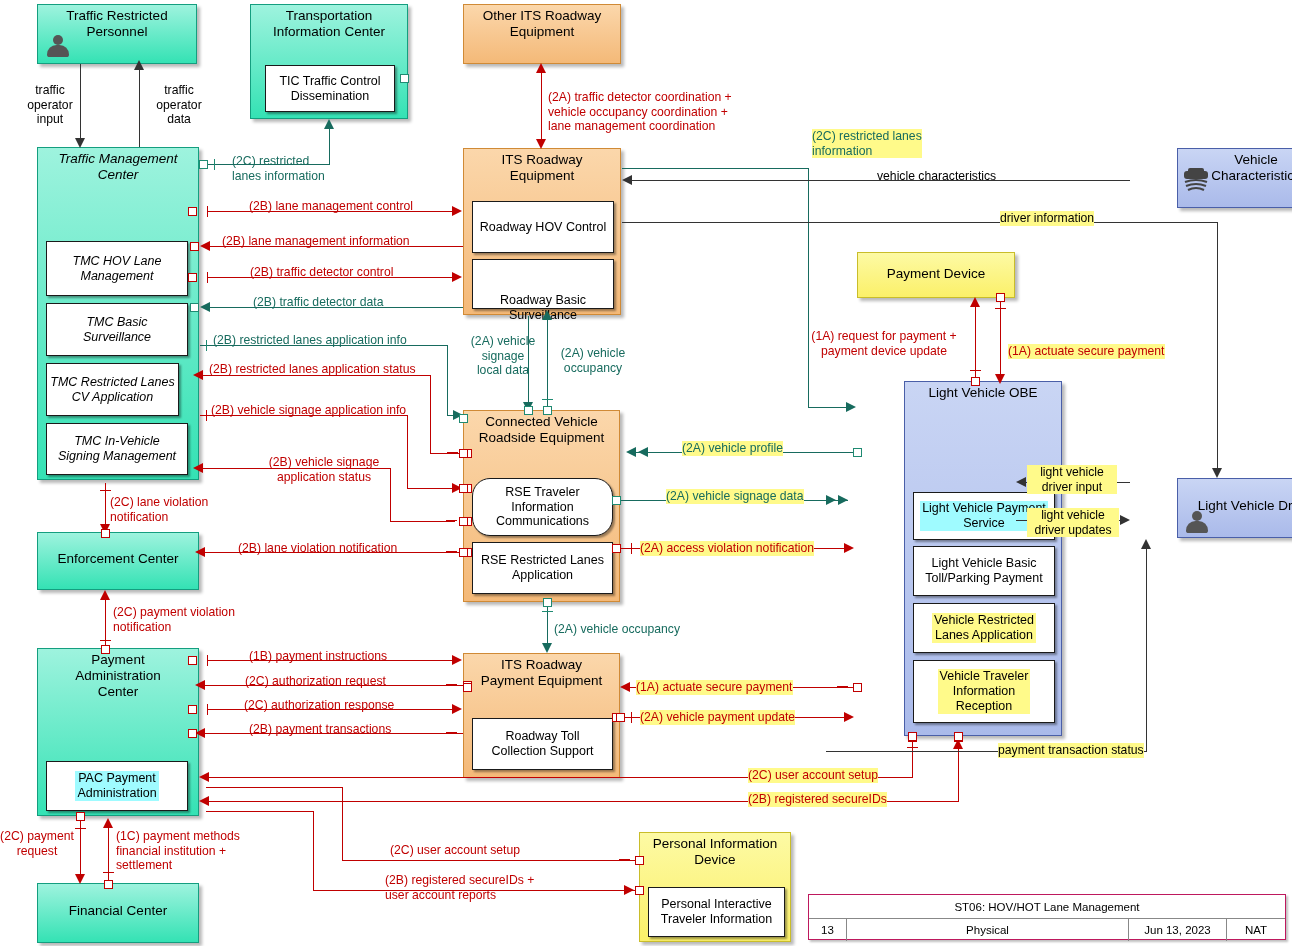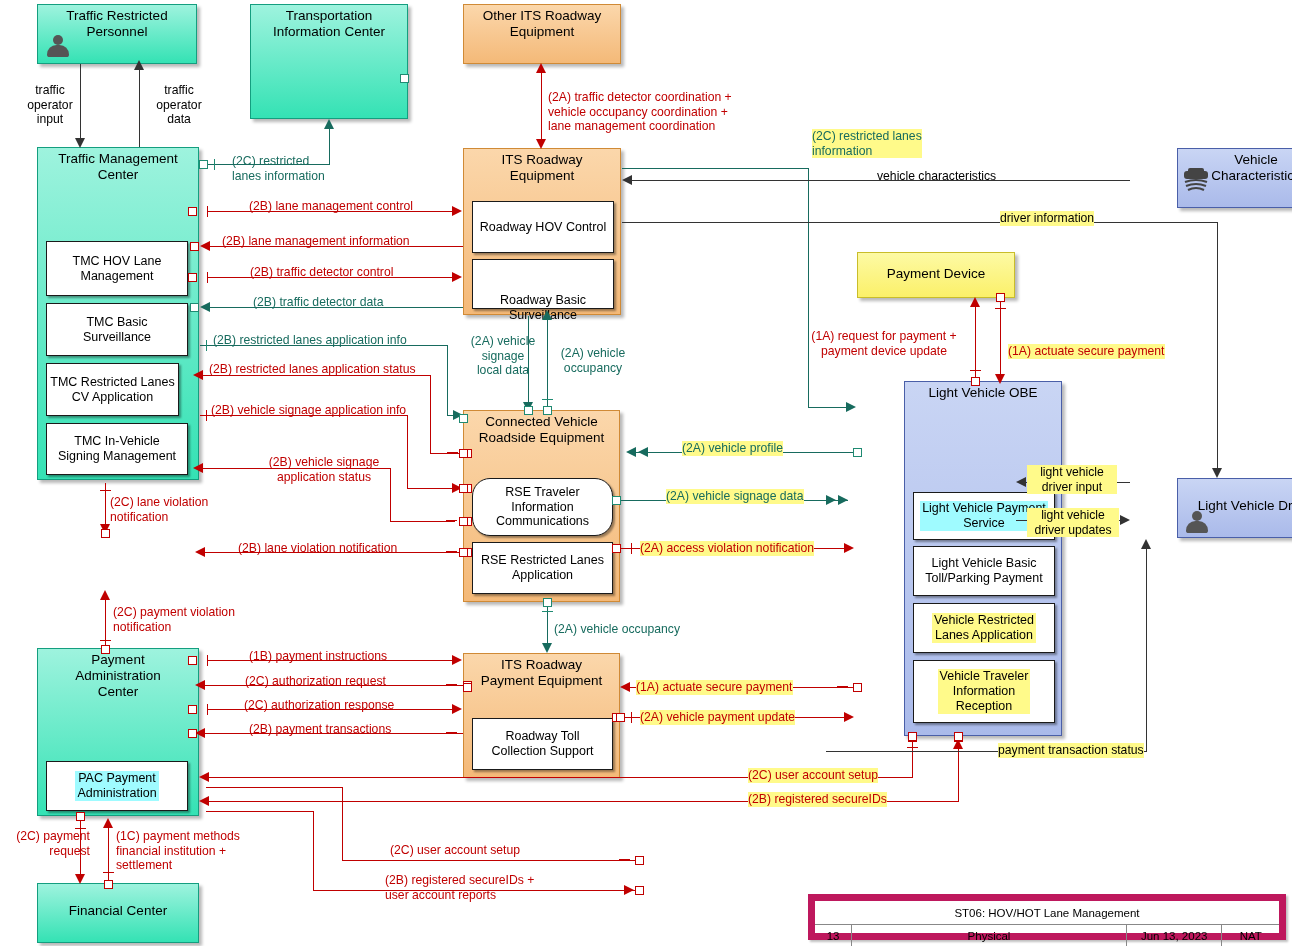--- a/index.html
+++ b/index.html
@@ -69,21 +69,21 @@
   .tickh{position:absolute;height:0;width:11px;border-top:1.6px solid #c00000;}
   .tickh.g{border-top-color:#1f8a72;}
 
   
   .pico{position:absolute;width:26px;height:26px;}
   .pico .head{position:absolute;left:8px;top:2px;width:10px;height:10px;border-radius:50%;background:#555;}
   .pico .body{position:absolute;left:2px;top:12px;width:22px;height:12px;border-radius:11px 11px 3px 3px;background:#555;}
   .vico{position:absolute;width:28px;height:24px;}
 
   
-  #legend{position:absolute;border:7px solid #be185d;box-sizing:border-box;
+  #legend{position:absolute;border:1px solid #be185d;box-sizing:border-box;
           box-shadow:2px 2px 2px rgba(0,0,0,.25);background:#fff;}
   #legend .row{display:flex;}
   #legend .cell{box-sizing:border-box;border-right:1px solid #888;text-align:center;
         font-size:11.5px;color:#000;display:flex;align-items:center;justify-content:center;}
   #legend .cell:last-child{border-right:none;}
   #legend .row.top{border-bottom:1px solid #888;}
 </style>
 </head>
 <body>
 
@@ -94,28 +94,32 @@
 Personnel</div>
     <div class="pico" style="left:7px;top:28px;">
       <div class="head"></div>
         <div class="body"></div>
     </div>
   </div>
 
   <div class="node c-center" style="left:250px;top:4px;width:158px;height:115px;">
     <div class="ttl" style="white-space: pre-line;">Transportation
 Information Center</div>
+    <div class="obj" style="left:14px;top:60px;width:130px;height:47px;">
+      <span style="white-space: pre-line;">TIC Traffic Control
+Dissemination</span>
+    </div>
   </div>
 
   <div class="node c-field" style="left:463px;top:4px;width:158px;height:60px;">
     <div class="ttl" style="white-space: pre-line;">Other ITS Roadway
 Equipment</div>
   </div>
 
-  <div class="node c-center" style="left:37px;top:147px;width:162px;height:333px;">
+  <div class="node c-center" style="left:37px;top:147px;width:162px;height:333px;font-style:italic;">
     <div class="ttl" style="white-space: pre-line;">Traffic Management
 Center</div>
     <div class="obj" style="left:8px;top:93px;width:142px;height:55px;">
       <span style="white-space: pre-line;">TMC HOV Lane
 Management</span>
       </div>
     <div class="obj" style="left:8px;top:155px;width:142px;height:53px;">
       <span style="white-space: pre-line;">TMC Basic
 Surveillance</span>
       </div>
@@ -148,20 +152,23 @@
       <span style="white-space: pre-line;">RSE Traveler
 Information
 Communications</span>
       </div>
     <div class="obj" style="left:8px;top:131px;width:141px;height:52px;">
       <span style="white-space: pre-line;">RSE Restricted Lanes
 Application</span>
       </div>
   </div>
 
+  <div class="node c-center" style="left:37px;top:532px;width:162px;height:58px;">
+    <div class="ttl" style="top: 18px; white-space: pre-line;">Enforcement Center</div>
+  </div>
 
   <div class="node c-center" style="left:37px;top:648px;width:162px;height:168px;">
     <div class="ttl" style="white-space: pre-line;">Payment
 Administration
 Center</div>
     <div class="obj" style="left:8px;top:112px;width:142px;height:50px;">
       <span style="background: rgb(159, 251, 255); white-space: pre-line;">PAC Payment
 Administration</span>
       </div>
   </div>
@@ -217,20 +224,28 @@
   </div>
 
   <div class="node c-vehicle" style="left:1130px;top:478px;width:158px;height:60px;">
     <div class="ttl" style="top: 19px; white-space: pre-line;">Light Vehicle Driver</div>
     <div class="pico" style="left:6px;top:30px;">
       <div class="head"></div>
         <div class="body"></div>
     </div>
   </div>
 
+  <div class="node c-support" style="left:639px;top:832px;width:152px;height:110px;">
+    <div class="ttl" style="white-space: pre-line;">Personal Information
+Device</div>
+    <div class="obj" style="left:8px;top:54px;width:137px;height:50px;">
+      <span style="white-space: pre-line;">Personal Interactive
+Traveler Information</span>
+      </div>
+  </div>
 
   <div class="ln vl2 k" style="left:80px;top:64px;height:76px;"></div>
   <div class="ah dwn k" style="left:74.5px;top:138px;"></div>
   <div class="ln vl2 k" style="left:139px;top:68px;height:79px;"></div>
   <div class="ah up k" style="left:133.5px;top:60px;"></div>
   <div class="lbl blk ctr" style="left: 20px; top: 83px; width: 60px; white-space: pre-line;">traffic
 operator
 input</div>
   <div class="lbl blk ctr" style="left: 143px; top: 83px; width: 72px; white-space: pre-line;">traffic
 operator
@@ -375,21 +390,21 @@
   <div class="ln hl2 r" style="left:206px;top:811px;width:108px;"></div>
   <div class="ah rgt r" style="left:624px;top:884.5px;"></div>
   <div class="port" style="left:635px;top:886px;"></div>
   <div class="lbl red" style="left: 385px; top: 873px; white-space: pre-line;">(2B) registered secureIDs +
 user account reports</div>
 
   <div class="ln vl2 r" style="left:80px;top:820px;height:58px;"></div>
   <div class="ah dwn r" style="left:74.5px;top:874px;"></div>
   <div class="port" style="left:76px;top:812px;"></div>
   <div class="tickh" style="left:75px;top:828px;"></div>
-  <div class="lbl red rt" style="left: 16px; top: 829px; width: 74px; white-space: pre-line;">(2C) payment
+  <div class="lbl red rt" style="left: 0px; top: 829px; width: 74px; white-space: pre-line; text-align: center;">(2C) payment
 request</div>
 
   <div class="ln vl2 r" style="left:108px;top:826px;height:56px;"></div>
   <div class="ah up r" style="left:102.5px;top:818px;"></div>
   <div class="port" style="left:104px;top:880px;"></div>
   <div class="tickh" style="left:103px;top:872px;"></div>
   <div class="lbl red" style="left: 116px; top: 829px; white-space: pre-line;">(1C) payment methods
 financial institution +
 settlement</div>
 

